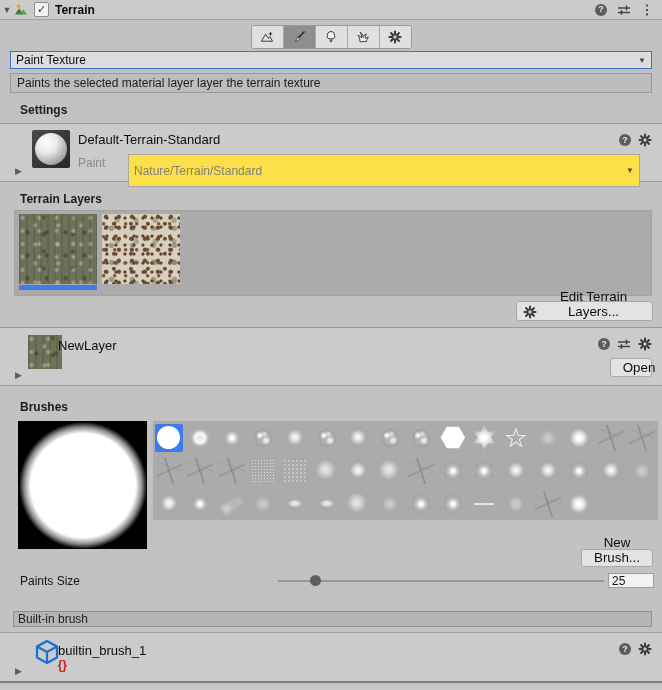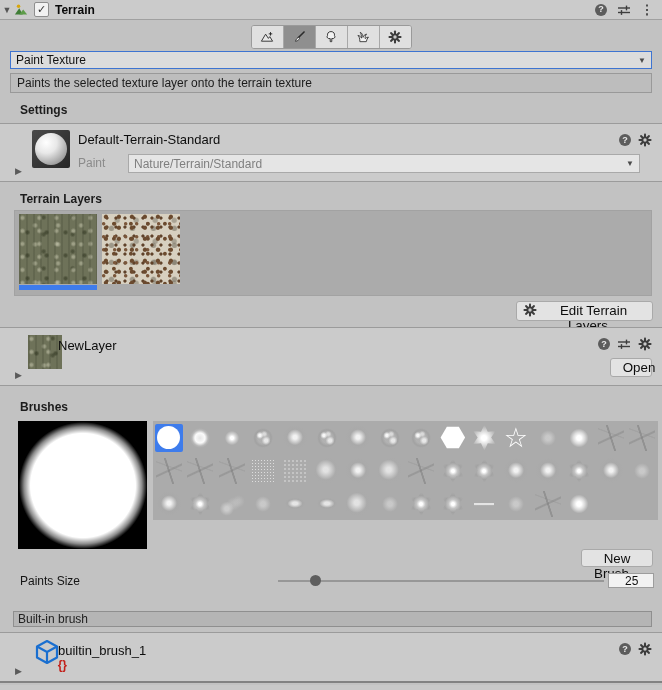--- a/index.html
+++ b/index.html
@@ -33,21 +33,21 @@
   .section-label{position:absolute;left:20px;font-weight:bold;color:#1c1c1c;}
 
   
   .box{position:absolute;left:0;width:662px;background:#cbcbcb;border-top:1px solid #9b9b9b;border-bottom:1px solid #9b9b9b;box-sizing:border-box;}
   #material-box{top:123px;height:59px;}
   .sphere-thumb{position:absolute;left:32px;top:6px;width:38px;height:38px;border-radius:2px;background:linear-gradient(135deg,#4a4a4a,#262626);display:flex;align-items:center;justify-content:center;}
   .sphere{width:32px;height:32px;border-radius:50%;background:radial-gradient(circle at 35% 30%,#ffffff 0%,#e8e8e8 35%,#9f9f9f 75%,#6f6f6f 100%);}
   .mat-title{position:absolute;left:78px;top:8px;font-size:13px;color:#0d0d0d;}
   .box-actions{position:absolute;right:10px;top:9px;display:flex;gap:7px;align-items:center;}
   .shader-label{position:absolute;left:78px;top:32px;color:#8b8b8b;}
-  .shader-dd{position:absolute;left:128px;top:30px;width:512px;height:19px;background:#e5e5e5;border:1px solid #a9a9a9;box-sizing:border-box;display:flex;align-items:center;padding:0 5px;color:#7f7f7f;}
+  .shader-dd{position:absolute;left:128px;top:30px;width:512px;height:33px;background:#fde047;border:1px solid #a9a9a9;box-sizing:border-box;display:flex;align-items:center;padding:0 5px;color:#7f7f7f;}
   .box-foldout{position:absolute;left:15px;bottom:5px;color:#5a5a5a;font-size:9px;}
 
   
   .palette{position:absolute;left:14px;top:210px;width:638px;height:86px;background:#ababab;border:1px solid #a2a2a2;box-sizing:border-box;display:flex;align-items:flex-start;padding:3px 4px;gap:5px;}
   .layer-slot{width:78px;}
   .layer-thumb{width:78px;height:70px;}
   .sel-bar{height:5px;margin-top:1px;background:#3e7cec;}
   .tex-grass{background-color:#6e7259;background-image:
     repeating-linear-gradient(90deg,rgba(30,35,20,.14) 0 2px,rgba(255,255,255,0) 2px 7px),
     radial-gradient(circle at 20% 30%,rgba(205,205,180,.5) 1px,rgba(0,0,0,0) 3px),
@@ -57,21 +57,21 @@
     background-size:100% 100%,17px 13px,23px 19px,19px 23px,29px 17px;}
   .tex-speckle{background-color:#d7d0c0;background-image:
     radial-gradient(circle at 30% 25%,#6b4a2e 1.6px,rgba(0,0,0,0) 2.6px),
     radial-gradient(circle at 70% 65%,#6b4a2e 1.4px,rgba(0,0,0,0) 2.4px),
     radial-gradient(circle at 15% 75%,#7a563a 1.2px,rgba(0,0,0,0) 2.2px),
     radial-gradient(circle at 55% 45%,#5f422a 1.1px,rgba(0,0,0,0) 2.1px),
     radial-gradient(circle at 45% 85%,rgba(120,115,100,.6) 2px,rgba(0,0,0,0) 3.4px),
     radial-gradient(circle at 80% 30%,rgba(130,125,110,.55) 2px,rgba(0,0,0,0) 3.4px);
     background-size:13px 11px,17px 15px,11px 13px,9px 9px,21px 17px,19px 21px;}
 
-  .push-button{background:#e3e3e3;border:1px solid #a9a9a9;border-radius:3px;display:inline-flex;align-items:flex-start;justify-content:center;gap:4px;color:#0d0d0d;box-sizing:border-box;}
+  .push-button{background:#e3e3e3;border:1px solid #a9a9a9;border-radius:3px;display:inline-flex;align-items:flex-end;justify-content:center;gap:4px;color:#0d0d0d;box-sizing:border-box;}
   #edit-layers-btn{position:absolute;left:516px;top:301px;width:137px;height:20px;}
 
   
   #newlayer-box{top:327px;height:59px;}
   .small-thumb{position:absolute;left:28px;top:7px;width:34px;height:34px;}
   .nl-title{position:absolute;left:58px;top:10px;font-size:13px;color:#0d0d0d;}
   #open-btn{position:absolute;right:10px;top:30px;width:42px;height:19px;padding-left:22px;}
 
   
   .brush-preview{position:absolute;left:18px;top:421px;width:129px;height:128px;background:#000;display:flex;align-items:center;justify-content:center;}
@@ -101,21 +101,21 @@
 
   #new-brush-btn{position:absolute;left:581px;top:549px;width:72px;height:18px;}
 
   
   .slider-row{position:absolute;left:0;width:662px;height:16px;}
   #row-brush-size{top:573px;}
   #row-opacity{top:593px;}
   .slider-label{position:absolute;left:20px;top:1px;color:#151515;}
   .slider-track{position:absolute;left:278px;top:7px;width:326px;height:2px;background:#979797;}
   .slider-handle{position:absolute;top:-5px;width:11px;height:11px;border-radius:50%;background:#5e5e5e;}
-  .value-field{position:absolute;left:608px;top:0;width:46px;height:15px;background:#f2f2f2;border:1px solid #9d9d9d;box-sizing:border-box;padding-left:16px;font-family:"Liberation Sans",sans-serif;font-size:12px;color:#111;}
+  .value-field{position:absolute;left:608px;top:0;width:46px;height:15px;background:#f2f2f2;border:1px solid #9d9d9d;box-sizing:border-box;padding-left:3px;font-family:"Liberation Sans",sans-serif;font-size:12px;color:#111;}
 
   
   .strip{position:absolute;left:13px;top:611px;width:639px;height:16px;background:#b5b5b5;border:1px solid #8f8f8f;box-sizing:border-box;display:flex;align-items:center;padding:0 4px;color:#222;}
   #builtin-box{top:632px;height:51px;border-bottom:2px solid #828282;}
   .cube-wrap{position:absolute;left:34px;top:6px;width:30px;height:30px;}
   .braces{position:absolute;right:-3px;bottom:-3px;color:#c2201a;font-weight:bold;font-size:12px;}
   .bottom-strip{position:absolute;left:0;top:685px;width:662px;height:5px;background:#c8c8c8;}
 </style>
 </head>
 <body>
@@ -201,21 +201,21 @@
         </div>
       </div>
   </div>
 
   <div class="mode-dropdown">
     <span>Paint Texture</span>
     <span class="dd-arrow">▼</span>
   </div>
 
   <div class="helpbox">
-    <span>Paints the selected texture layer onto the terrain texture</span>
+    <span>Paints the selected material layer layer the terrain texture</span>
   </div>
 
   <div class="section-label" style="top:103px">Settings</div>
 
   <div class="box" id="material-box">
     <div class="sphere-thumb">
         <div class="sphere"></div>
       </div>
     <div class="mat-title">Default-Terrain-Standard</div>
     <div class="box-actions">

